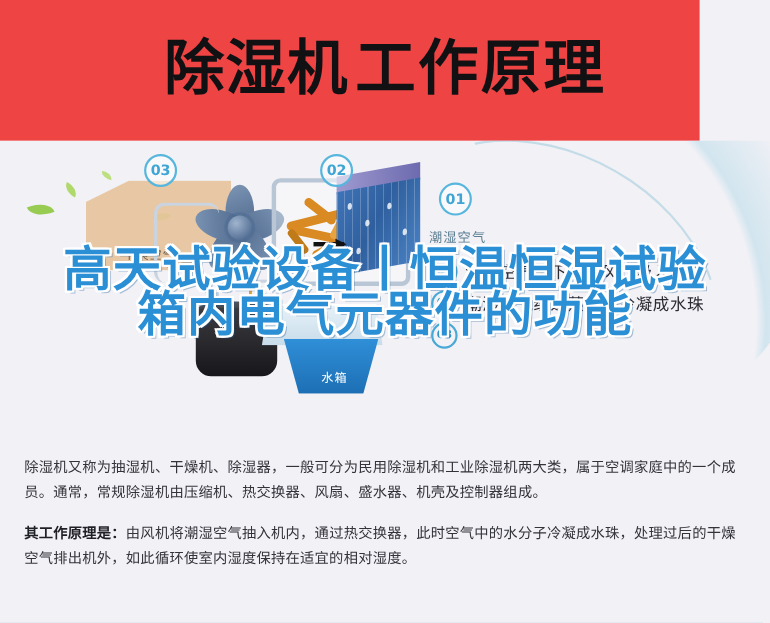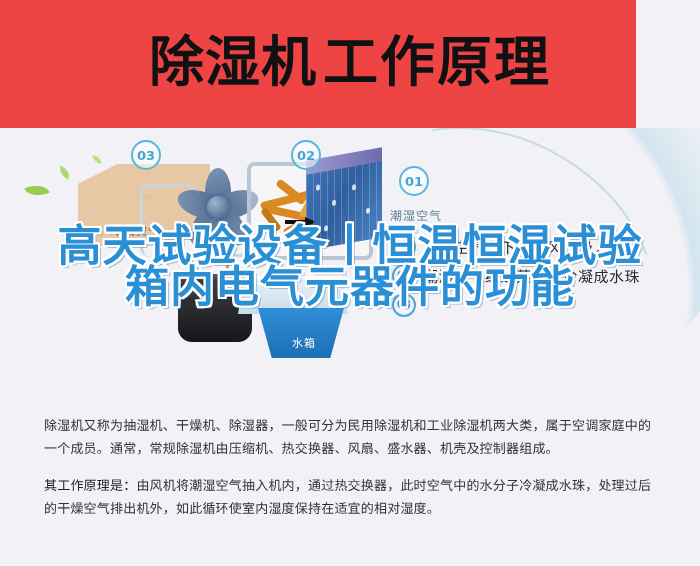--- a/index.html
+++ b/index.html
@@ -254,32 +254,32 @@
     pointer-events:none;
     z-index:40;
     padding:0 40px;
     box-sizing:border-box;
     word-break:break-all;
   }
 
   
   .body-copy{
     position:absolute;left:0;top:414px;width:700px;
-    padding:0 44px;box-sizing:border-box;
+    padding:0 22px;box-sizing:border-box;
   }
   .para{
     font-size:13px;
     line-height:23px;
     color:#33333a;
     margin:0 0 14px 0;
     text-align:left;
     font-family:"DejaVu Sans","Liberation Sans",sans-serif;
     letter-spacing:.2px;
   }
-  .para .lead{font-weight:normal;color:#1f1f26;}
+  .para .lead{font-weight:bold;color:#1f1f26;}
 </style>
 </head>
 <body>
 
 <div id="page">
 
   <div class="title-band">
     <div class="title-text">
       <span class="t-a">除湿机</span><span class="t-b">工作原理</span>
     </div>

